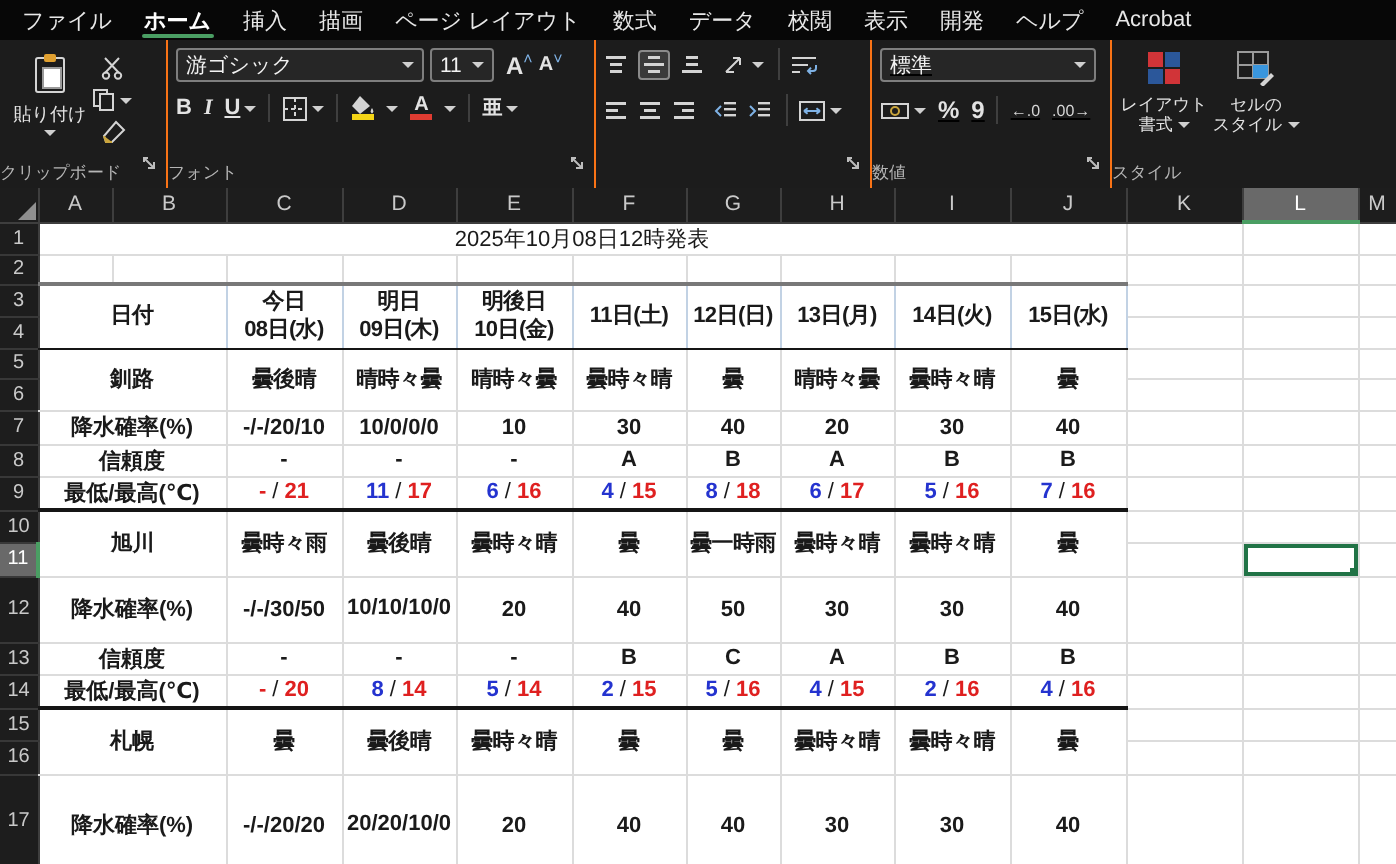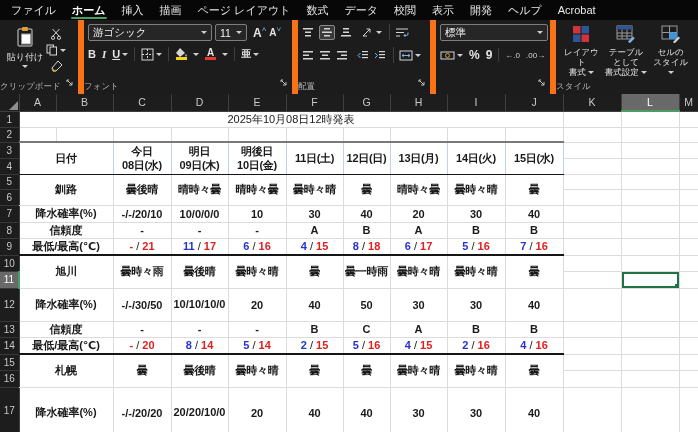--- a/index.html
+++ b/index.html
@@ -9,37 +9,37 @@
   #app{position:relative;width:698px;height:432px;background:#000;}
 
   
   #menubar{height:20px;background:#070707;display:flex;align-items:stretch;padding-left:3px;}
   .tab{color:#e8e8e8;font-size:11px;padding:0 8px;display:flex;align-items:center;position:relative;cursor:default;}
   .tab.active{font-weight:bold;color:#fff;}
   .tab.active::after{content:"";position:absolute;left:7px;right:7px;bottom:1px;height:2.5px;background:var(--accent);border-radius:2px;}
 
   
   #ribbon{height:74px;background:#1c1c1c;display:flex;border-bottom:1px solid #000;position:relative;}
-  .group{position:relative;box-sizing:border-box;border-right:6px solid #f97316;padding:4px 2px 12px 4px;}
+  .group{position:relative;box-sizing:border-box;border-right:1px solid #f97316;padding:4px 2px 12px 4px;}
   .glabel{position:absolute;bottom:1px;left:0;right:0;text-align:left;font-size:8.5px;color:#b5b5b5;}
   .launcher{position:absolute;bottom:2px;right:3px;}
   .car{width:0;height:0;border-left:3px solid transparent;border-right:3px solid transparent;border-top:3.5px solid #cfcfcf;display:inline-block;vertical-align:middle;}
   .rbtn{display:inline-flex;align-items:center;justify-content:center;color:#e3e3e3;cursor:default;}
   .on{border:1px solid #8a8a8a;background:#3a3a3a;border-radius:2px;}
   .ibox{background:#262626;border:1px solid #7e7e7e;color:#f2f2f2;font-size:10.5px;height:17px;display:flex;align-items:center;padding:0 4px;border-radius:2px;justify-content:space-between;box-sizing:border-box;}
   .glyph{font-size:11px;font-weight:bold;color:#e3e3e3;}
   .rrow{display:flex;align-items:center;gap:3px;}
 
   #g-clip{width:84px;display:flex;}
   .paste{display:flex;flex-direction:column;align-items:center;width:42px;padding-top:2px;color:#e3e3e3;font-size:9px;gap:1px;}
   .clipcol{display:flex;flex-direction:column;gap:4px;padding-top:4px;}
 
   #g-font{width:214px;}
   #g-align{width:138px;}
-  #g-num{width:120px;}
+  #g-num{width:120px;text-decoration:underline;}
   #g-style{width:138px;border-right:none;display:flex;gap:2px;padding-top:5px;}
   .sbtn{display:flex;flex-direction:column;align-items:center;width:44px;color:#e3e3e3;font-size:8.5px;line-height:10px;text-align:center;gap:2px;}
 
   .ubar{display:inline-block;width:11px;height:2.5px;margin-top:0px;}
 
   
   #sheet{position:absolute;top:94px;left:0;width:698px;height:338px;background:#fff;}
   table{border-collapse:collapse;table-layout:fixed;width:698px;}
   th,td{padding:0;overflow:hidden;}
   th{background:#1d1d1d;color:#c9c9c9;font-size:10.5px;font-weight:normal;
@@ -283,21 +283,20 @@
         </span>
         <span style="width:1px;height:16px;background:#3f3f3f;margin-left:2px"></span>
         <span class="rbtn">
           <svg width="14" height="11" viewBox="0 0 14 11">
               <rect x="1" y="1" width="12" height="9" fill="none" stroke="#d4d4d4"></rect>
               <path d="M3 5.5 h8 M3 5.5 l1.8 -1.4 M3 5.5 l1.8 1.4 M11 5.5 l-1.8 -1.4 M11 5.5 l-1.8 1.4" stroke="#7fb2e5" fill="none"></path>
             </svg>
           <span class="car" style="margin-left:2px"></span>
         </span>
       </div>
-      <span class="glabel">配置</span>
       <span class="launcher">
         <svg width="9" height="9" viewBox="0 0 9 9">
             <path d="M1 3 V1 H3 M1 1 L6 6 M6 3 V6 H3" stroke="#bdbdbd" fill="none"></path>
           </svg>
       </span>
     </div>
 
     <div class="group" id="g-num">
       <div class="ibox" style="width:108px">
         <span>標準</span>
@@ -318,49 +317,39 @@
             <span class="glyph" style="font-size:12px">9</span>
           </span>
         <span style="width:1px;height:14px;background:#3f3f3f"></span>
         <span class="rbtn">
             <span style="font-size:8px;color:#d4d4d4">←.0</span>
           </span>
         <span class="rbtn">
             <span style="font-size:8px;color:#d4d4d4">.00→</span>
           </span>
       </div>
+      <span class="glabel">数値</span>
       <span class="launcher">
         <svg width="9" height="9" viewBox="0 0 9 9">
             <path d="M1 3 V1 H3 M1 1 L6 6 M6 3 V6 H3" stroke="#bdbdbd" fill="none"></path>
           </svg>
       </span>
     </div>
 
     <div class="group" id="g-style">
       <div class="sbtn">
         <span>
           <svg width="18" height="18" viewBox="0 0 18 18">
               <rect x="1" y="1" width="7.5" height="7.5" fill="#d13438"></rect>
               <rect x="9.5" y="1" width="7.5" height="7.5" fill="#2b579a"></rect>
               <rect x="1" y="9.5" width="7.5" height="7.5" fill="#2b579a"></rect>
               <rect x="9.5" y="9.5" width="7.5" height="7.5" fill="#d13438"></rect>
             </svg>
         </span>
         <span><span>レイアウト</span><br><span>書式</span> <span class="car"></span></span>
-      </div>
-      <div class="sbtn">
-        <span>
-          <svg width="20" height="18" viewBox="0 0 20 18">
-              <rect x="1" y="1" width="15" height="13" fill="none" stroke="#9a9a9a"></rect>
-              <rect x="1" y="1" width="15" height="3.5" fill="#2b579a"></rect>
-              <path d="M1 8 h15 M1 11 h15 M6 4.5 v9.5 M11 4.5 v9.5" stroke="#9a9a9a"></path>
-              <path d="M12 16.5 l5 -5 l1.8 1.8 l-5 5 z" fill="#7fb2e5"></path>
-            </svg>
-        </span>
-        <span><span>テーブルとして</span><br><span>書式設定</span> <span class="car"></span></span>
       </div>
       <div class="sbtn">
         <span>
           <svg width="20" height="18" viewBox="0 0 20 18">
               <rect x="1" y="1" width="15" height="13" fill="none" stroke="#9a9a9a"></rect>
               <path d="M1 7.5 h15 M8.5 1 v13" stroke="#9a9a9a"></path>
               <rect x="8.5" y="7.5" width="7.5" height="6.5" fill="#3a96dd"></rect>
               <path d="M12 17 l5.5 -5.5 l1.5 1.5 l-5.5 5.5 z" fill="#d4d4d4"></path>
             </svg>
         </span>

